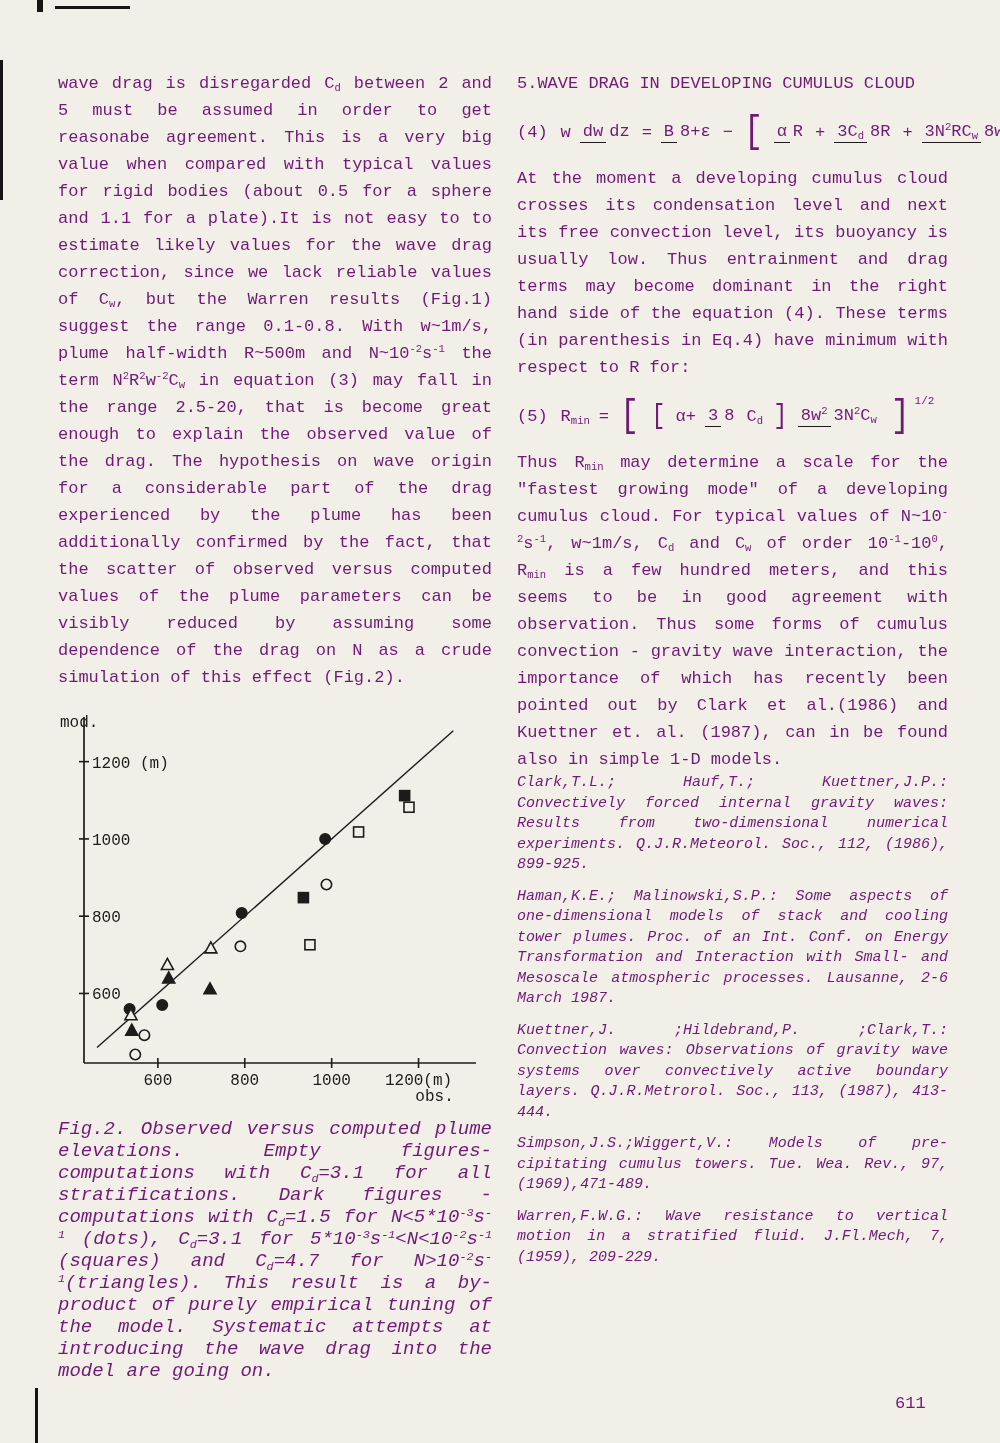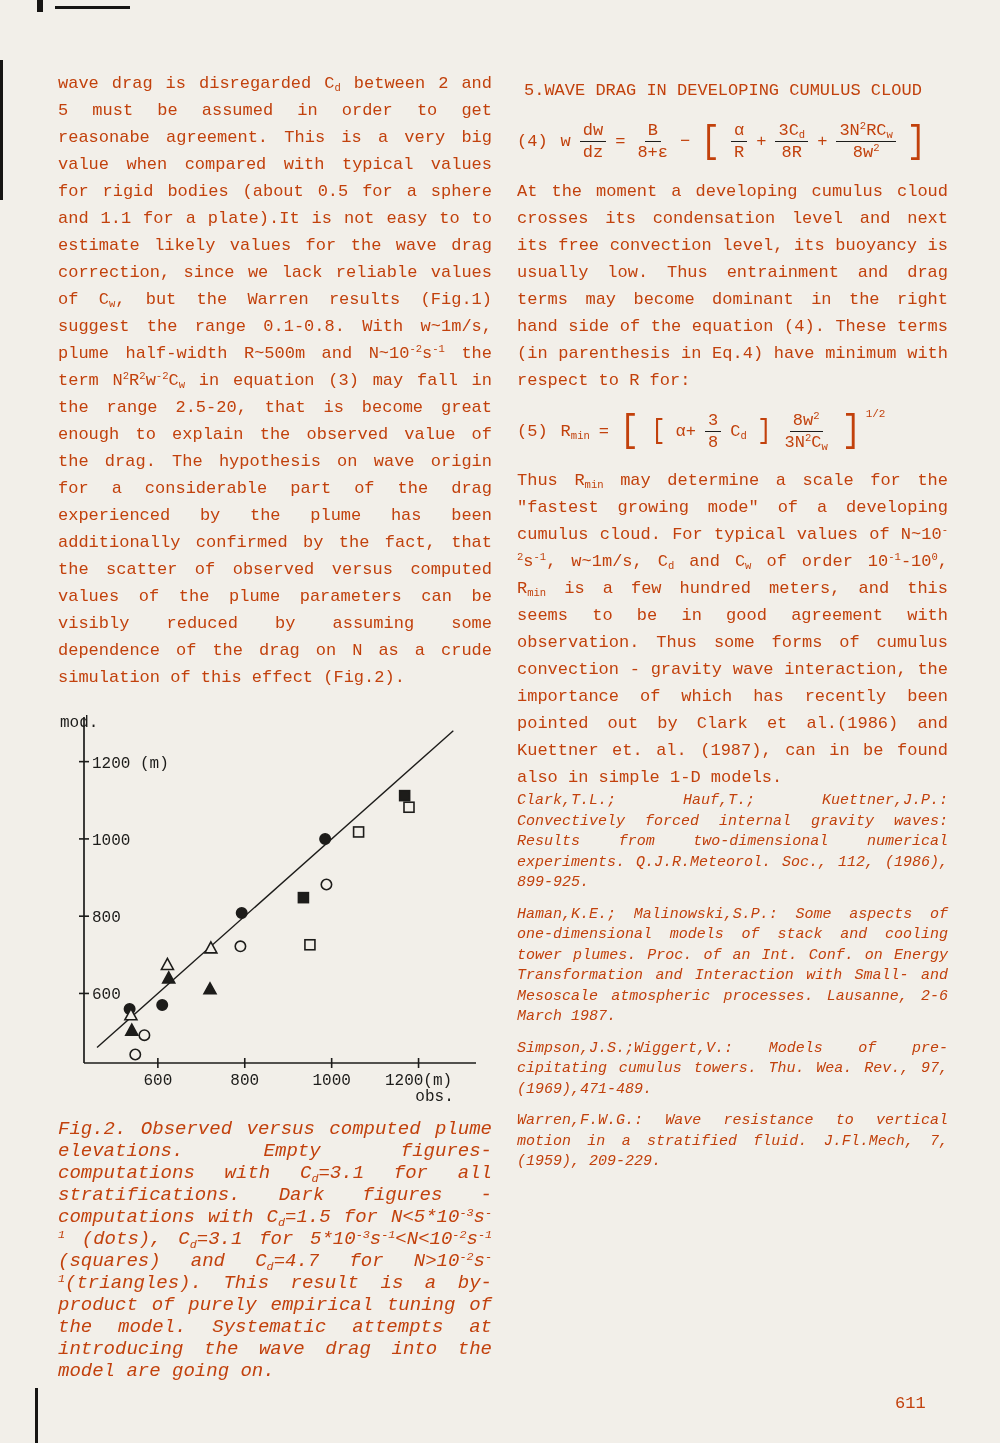--- a/index.html
+++ b/index.html
@@ -1,27 +1,27 @@
 <!DOCTYPE html>
 <html><head>
 <meta charset="utf-8">
 <style>
   html,body{margin:0;padding:0;background:#8a8a86;}
-  .page{position:relative;width:1000px;height:1443px;background:#f2efe9;color:#c2410c;
+  .page{position:relative;width:1000px;height:1443px;background:#f2efe9;color:#701a75;
         font-family:"Liberation Mono","DejaVu Sans Mono",monospace;overflow:hidden;}
   .col{position:absolute;top:70px;}
   .col-left{left:58px;width:434px;}
   .col-right{left:517px;width:431px;}
   p.body{font-size:17px;line-height:27px;text-align:justify;margin:0;}
-  h2.section{font-size:17px;line-height:27px;font-weight:400;margin:7px;}
+  h2.section{font-size:17px;line-height:27px;font-weight:400;margin:0;}
   sub{font-size:0.62em;line-height:0;vertical-align:-0.3em;}
   sup{font-size:0.62em;line-height:0;vertical-align:0.55em;}
   .equation{display:flex;align-items:center;gap:9px;font-size:17px;margin:16px 0 14px;flex-wrap:nowrap;}
   .eq-label{margin-right:4px;}
-  .frac{display:inline-flex;flex-direction:column;align-items:center;text-align:center;}
+  .frac{display:inline-flex;align-items:center;text-align:center;}
   .frac .num{border-bottom:1.6px solid #1d1c1a;padding:0 3px;line-height:1.25;}
   .frac .den{line-height:1.25;padding:0 3px;}
   .bracket{font-size:38px;line-height:1;font-weight:400;transform:scaleX(.85);}
   .bracket.inner{font-size:28px;}
   .eq-exp{font-size:11px;align-self:flex-start;margin-left:-6px;margin-top:-2px;}
   figure{margin:22px 0 6px 0;}
   .caption{font-size:19px;line-height:22px;font-style:italic;text-align:justify;margin:8px 0 0;}
   .refs-heading{font-size:16px;font-style:italic;font-weight:400;margin:16px 0 6px;}
   .ref{font-size:15px;line-height:20.5px;font-style:italic;text-align:justify;margin:0 0 11px;}
   .page-number{position:absolute;left:895px;top:1394px;font-size:17px;}
@@ -142,18 +142,19 @@
           <span class="den"><span>3N</span><sup>2</sup><span>C</span><sub>w</sub></span>
         </span>
       <span class="bracket">]</span>
       <span class="eq-exp">1/2</span>
     </div>
 
     <p class="body"><span>Thus R</span><sub>min</sub><span> may determine a scale for the "fastest growing mode" of a developing cumulus cloud. For typical values of N~10</span><sup>-2</sup><span>s</span><sup>-1</sup><span>, w~1m/s, C</span><sub>d</sub><span> and C</span><sub>w</sub><span> of order 10</span><sup>-1</sup><span>-10</span><sup>0</sup><span>, R</span><sub>min</sub><span> is a few hundred meters, and this seems to be in good agreement with observation. Thus some forms of cumulus convection - gravity wave interaction, the importance of which has recently been pointed out by Clark et al.(1986) and Kuettner et. al. (1987), can in be found also in simple 1-D models.</span></p>
 
     <p class="ref">Clark,T.L.; Hauf,T.; Kuettner,J.P.: Convectively forced internal gravity waves: Results from two-dimensional numerical experiments. Q.J.R.Meteorol. Soc., 112, (1986), 899-925.</p>
     <p class="ref">Haman,K.E.; Malinowski,S.P.: Some aspects of one-dimensional models of stack and cooling tower plumes. Proc. of an Int. Conf. on Energy Transformation and Interaction with Small- and Mesoscale atmospheric processes. Lausanne, 2-6 March 1987.</p>
-    <p class="ref">Simpson,J.S.;Wiggert,V.: Models of pre-cipitating cumulus towers. Thu. Wea. Rev., 97,(1969),471-489.</p>
+    <p class="ref">Kuettner,J. ;Hildebrand,P. ;Clark,T.: Convection waves: Observations of gravity wave systems over convectively active boundary layers. Q.J.R.Metrorol. Soc., 113, (1987), 413-444.</p>
+    <p class="ref">Simpson,J.S.;Wiggert,V.: Models of pre-cipitating cumulus towers. Tue. Wea. Rev., 97,(1969),471-489.</p>
     <p class="ref">Warren,F.W.G.: Wave resistance to vertical motion in a stratified fluid. J.Fl.Mech, 7, (1959), 209-229.</p>
   </div>
 
   <div class="page-number">611</div>
 </div>
 
 </body></html>

